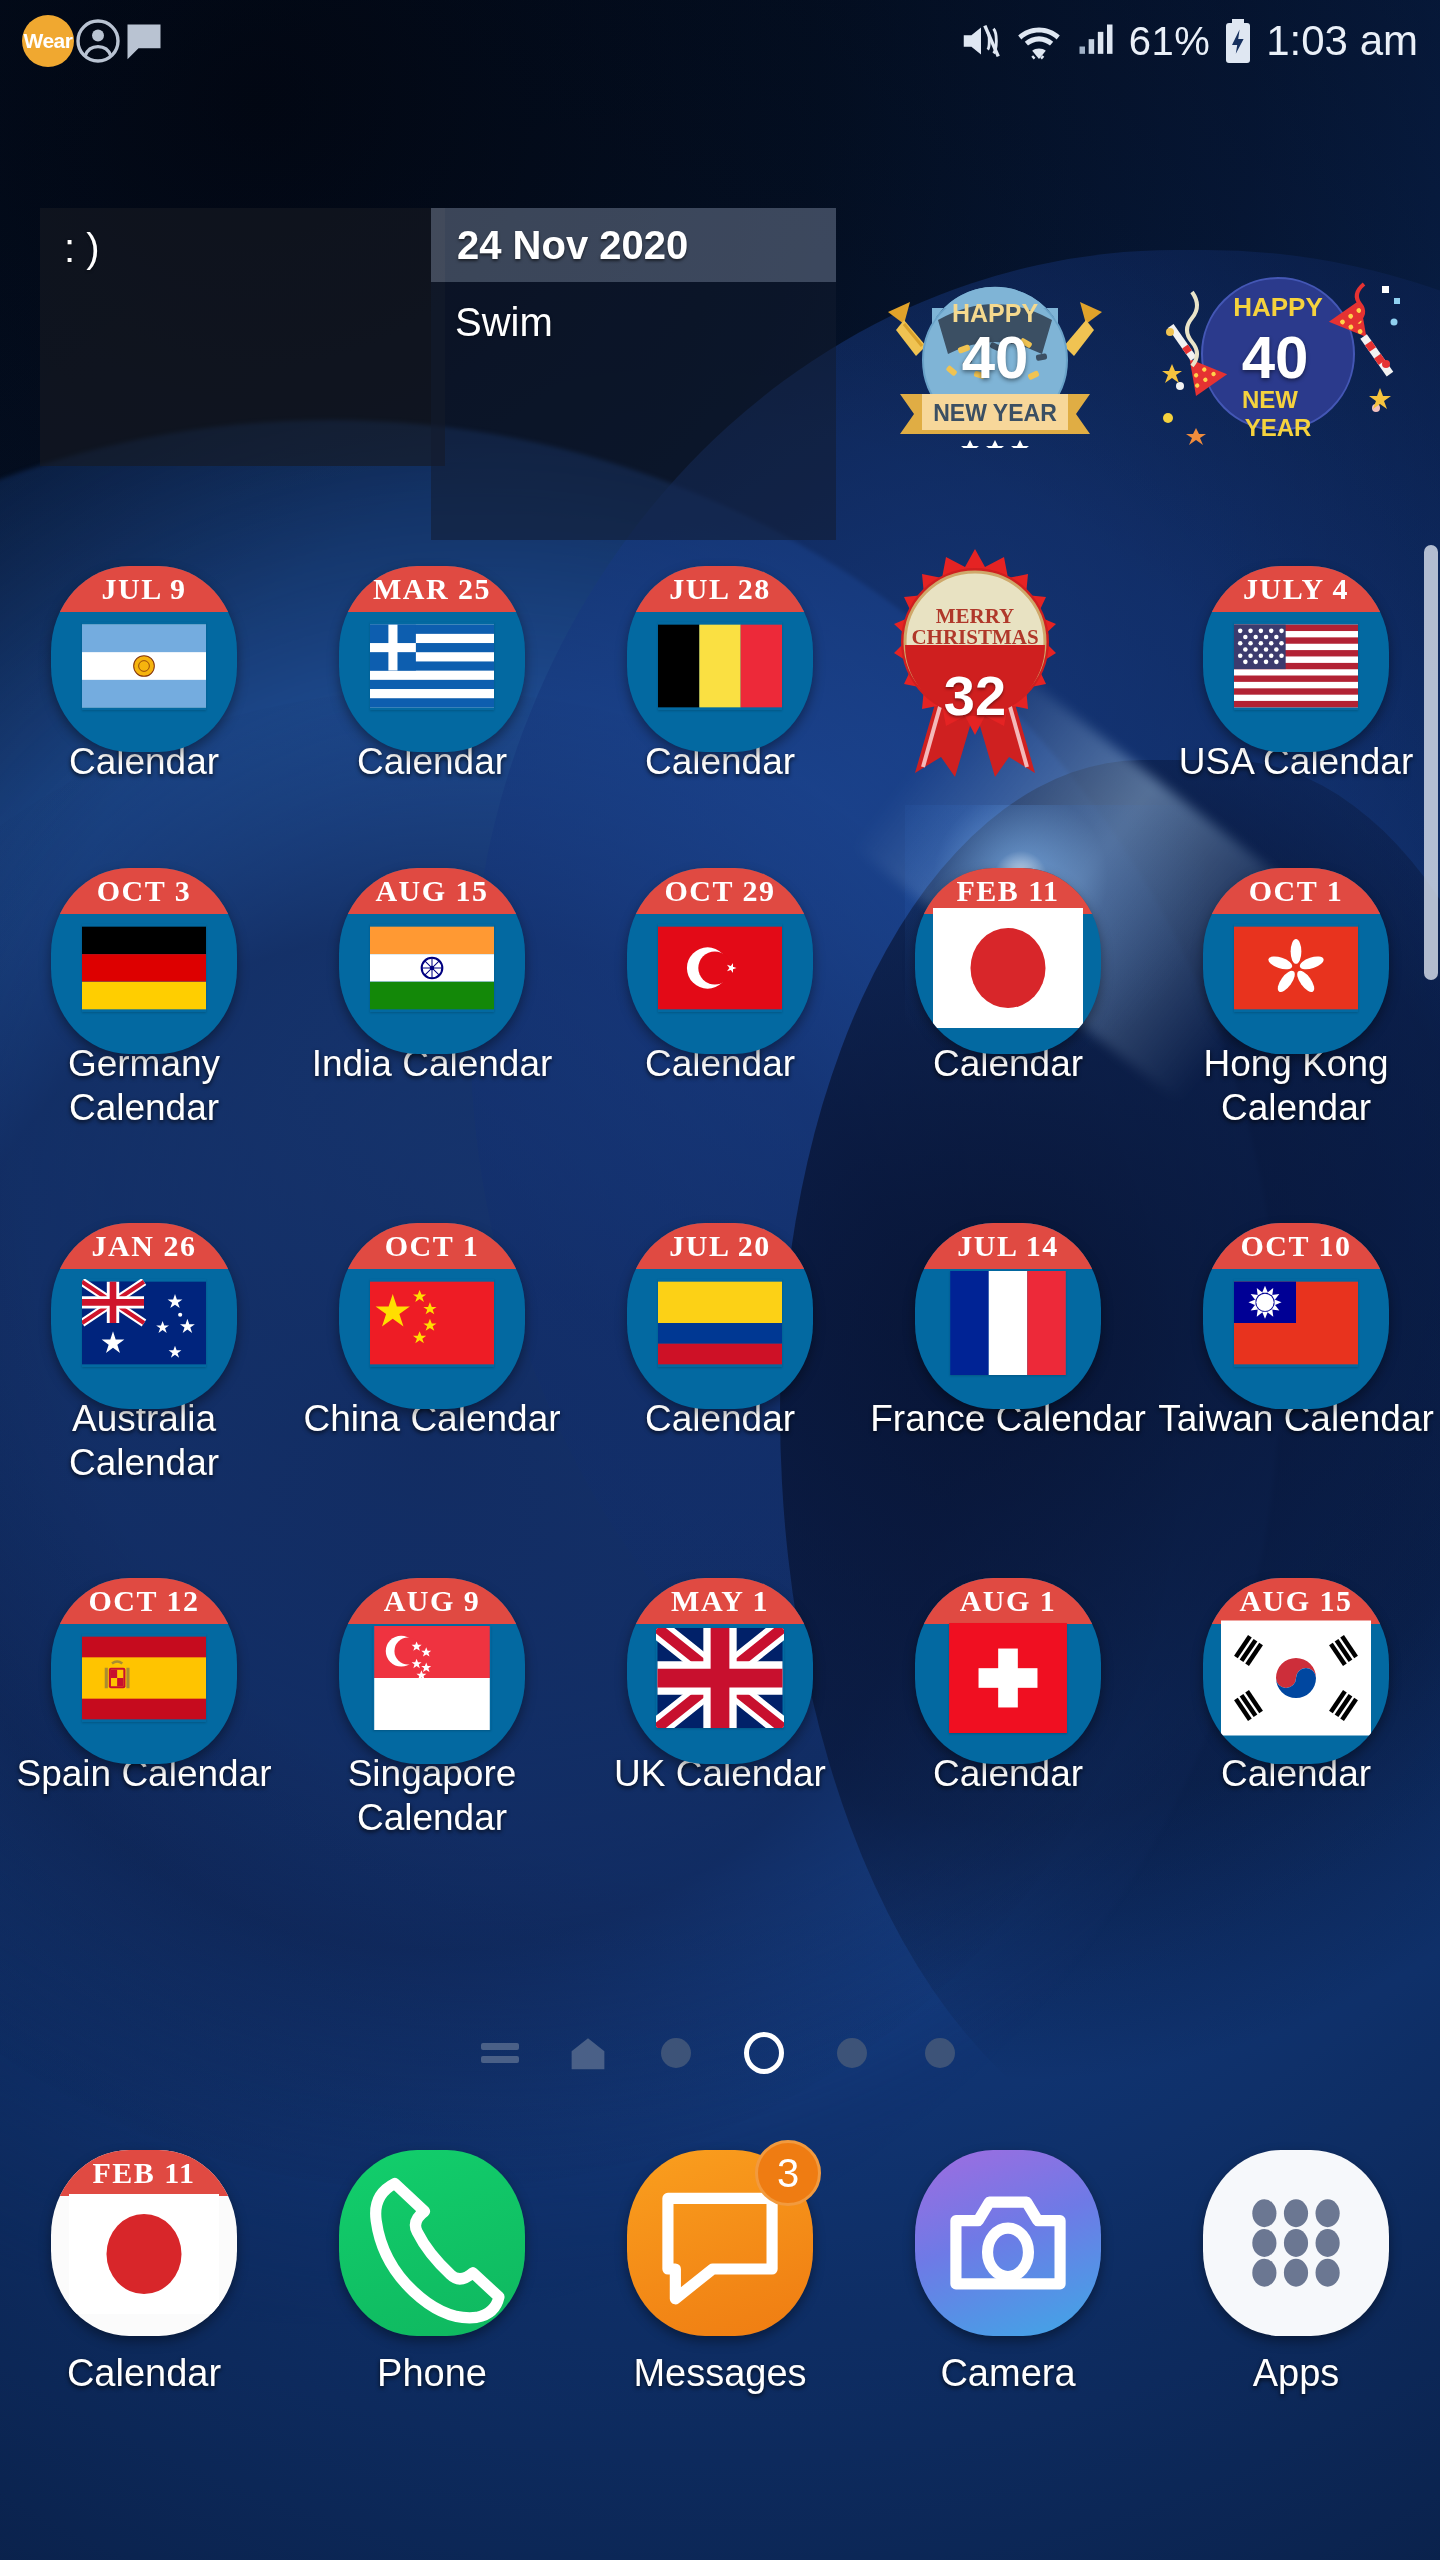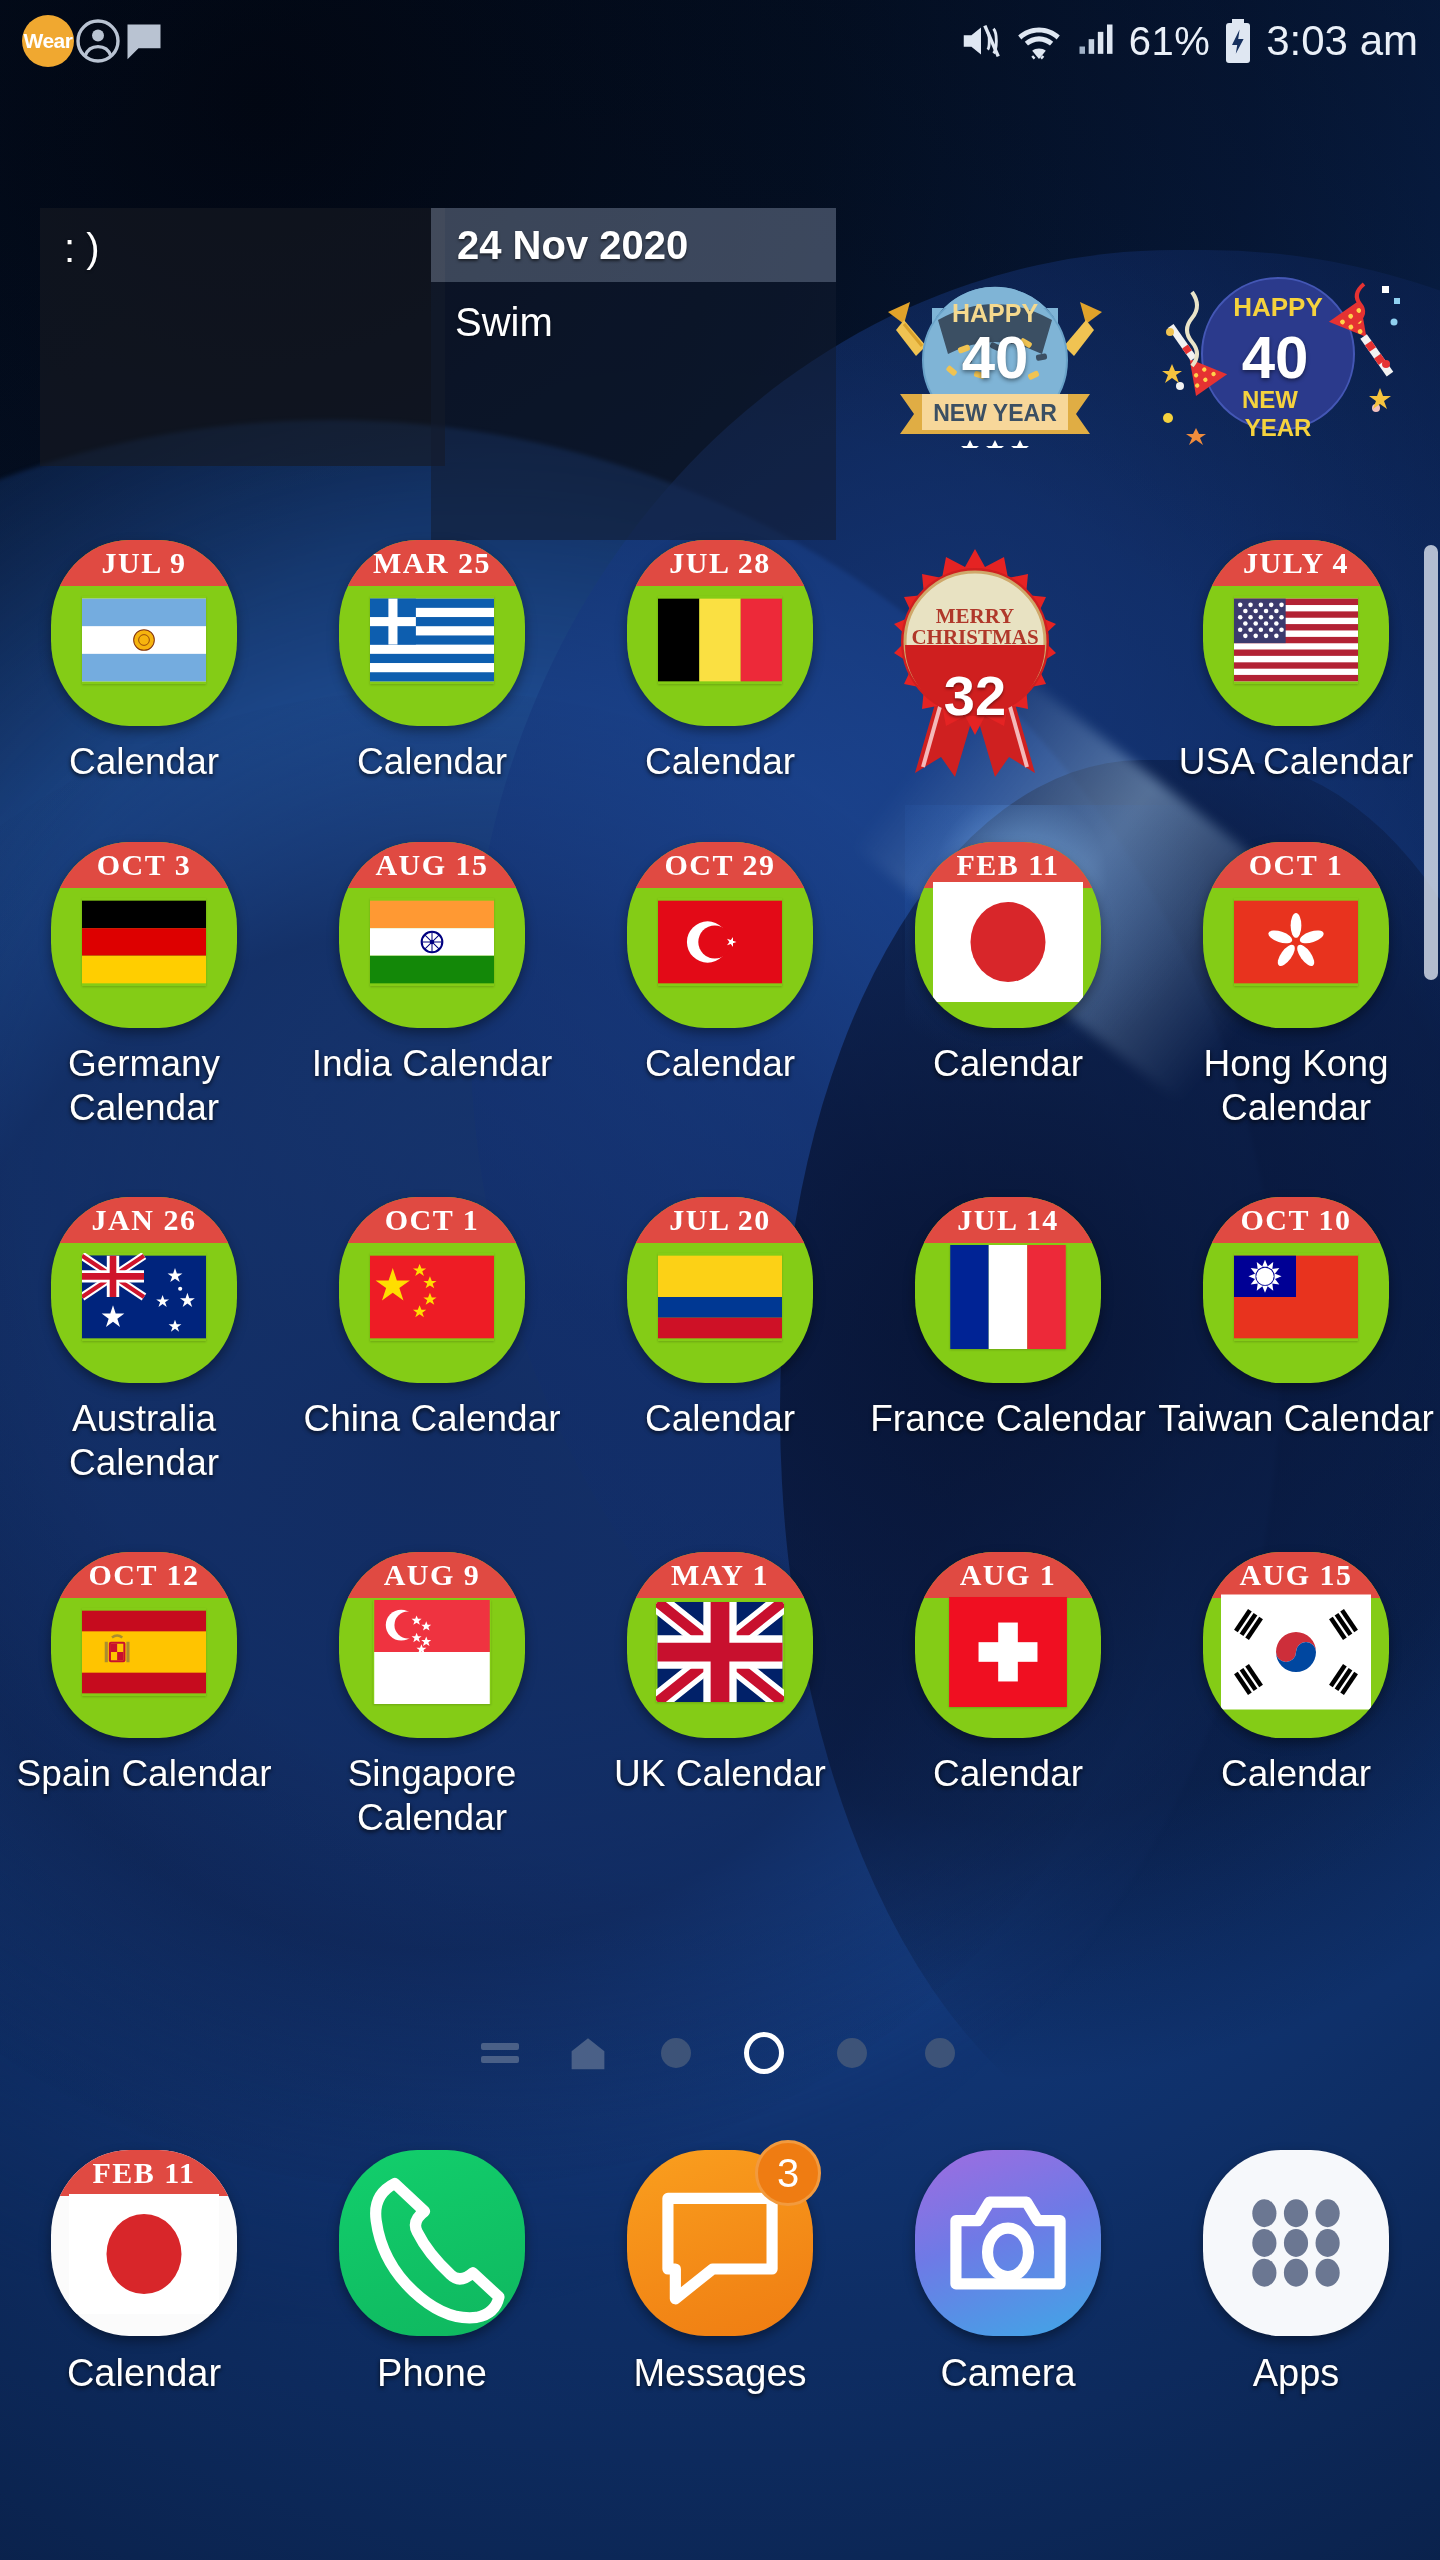--- a/index.html
+++ b/index.html
@@ -66,22 +66,22 @@
   #xmas .num{position:absolute;left:0;right:0;top:118px;text-align:center;font-size:56px;font-weight:bold;color:#fff;
     text-shadow:0 2px 3px rgba(0,0,0,.4);}
 
   
   #grid{position:absolute;left:0;top:540px;width:1440px;}
   .grid-row{display:flex;width:1440px;}
   .cell{width:288px;display:flex;flex-direction:column;align-items:center;}
   .cell.r1{height:302px;}
   .cell.r2,.cell.r3,.cell.r4{height:355px;}
   .icon-wrap{width:186px;height:186px;position:relative;}
-  .cal-icon{width:186px;height:186px;border-radius:42%/46%;background:#84cc16;overflow:hidden;position:relative;
-    box-shadow:0 5px 12px rgba(0,0,0,.38);}
+  .cal-icon{width:186px;height:186px;border-radius:42%/46%;background:#0369a1;overflow:hidden;position:relative;
+    box-shadow:0 5px 12px rgba(0,0,0,.38);margin-top:26px;}
   .cal-icon .cal-head{position:absolute;left:0;top:0;width:100%;height:46px;background:#e04a42;
     display:flex;align-items:center;justify-content:center;}
   .cal-icon .cal-head span{font-family:"Liberation Serif", serif;font-weight:bold;color:#fff;font-size:30px;
     letter-spacing:1.5px;line-height:1;}
   .cal-icon .flagbox{position:absolute;left:50%;top:54%;transform:translate(-50%,-50%);
     width:124px;height:88px;overflow:hidden;box-shadow:0 1px 2px rgba(0,0,0,.18);}
   .cell .label{margin-top:14px;text-align:center;color:#fff;font-size:37px;line-height:44px;
     text-shadow:0 2px 4px rgba(0,0,0,.75);max-width:280px;}
 
   
@@ -162,21 +162,21 @@
         </svg>
       </div>
       <div class="sb-batt">61%</div>
       <div class="sb-icon">
         <svg width="34" height="48" viewBox="0 0 14 24">
           <rect x="4" y="1" width="6" height="2" fill="#dfe7f2"></rect>
           <rect x="1" y="3" width="12" height="20" rx="1.5" fill="#dfe7f2"></rect>
           <path d="M7.8 6.3L4 14h2.6l-.7 4.4L9.8 11H7.1z" fill="#16305e"></path>
         </svg>
       </div>
-      <div class="sb-clock">3:03 am</div>
+      <div class="sb-clock">1:03 am</div>
     </div>
   </div>
 
   <div class="note-widget" id="note1">
     <div class="nw-body">
       <span>: )</span>
     </div>
   </div>
 
   <div class="note-widget" id="note2">

